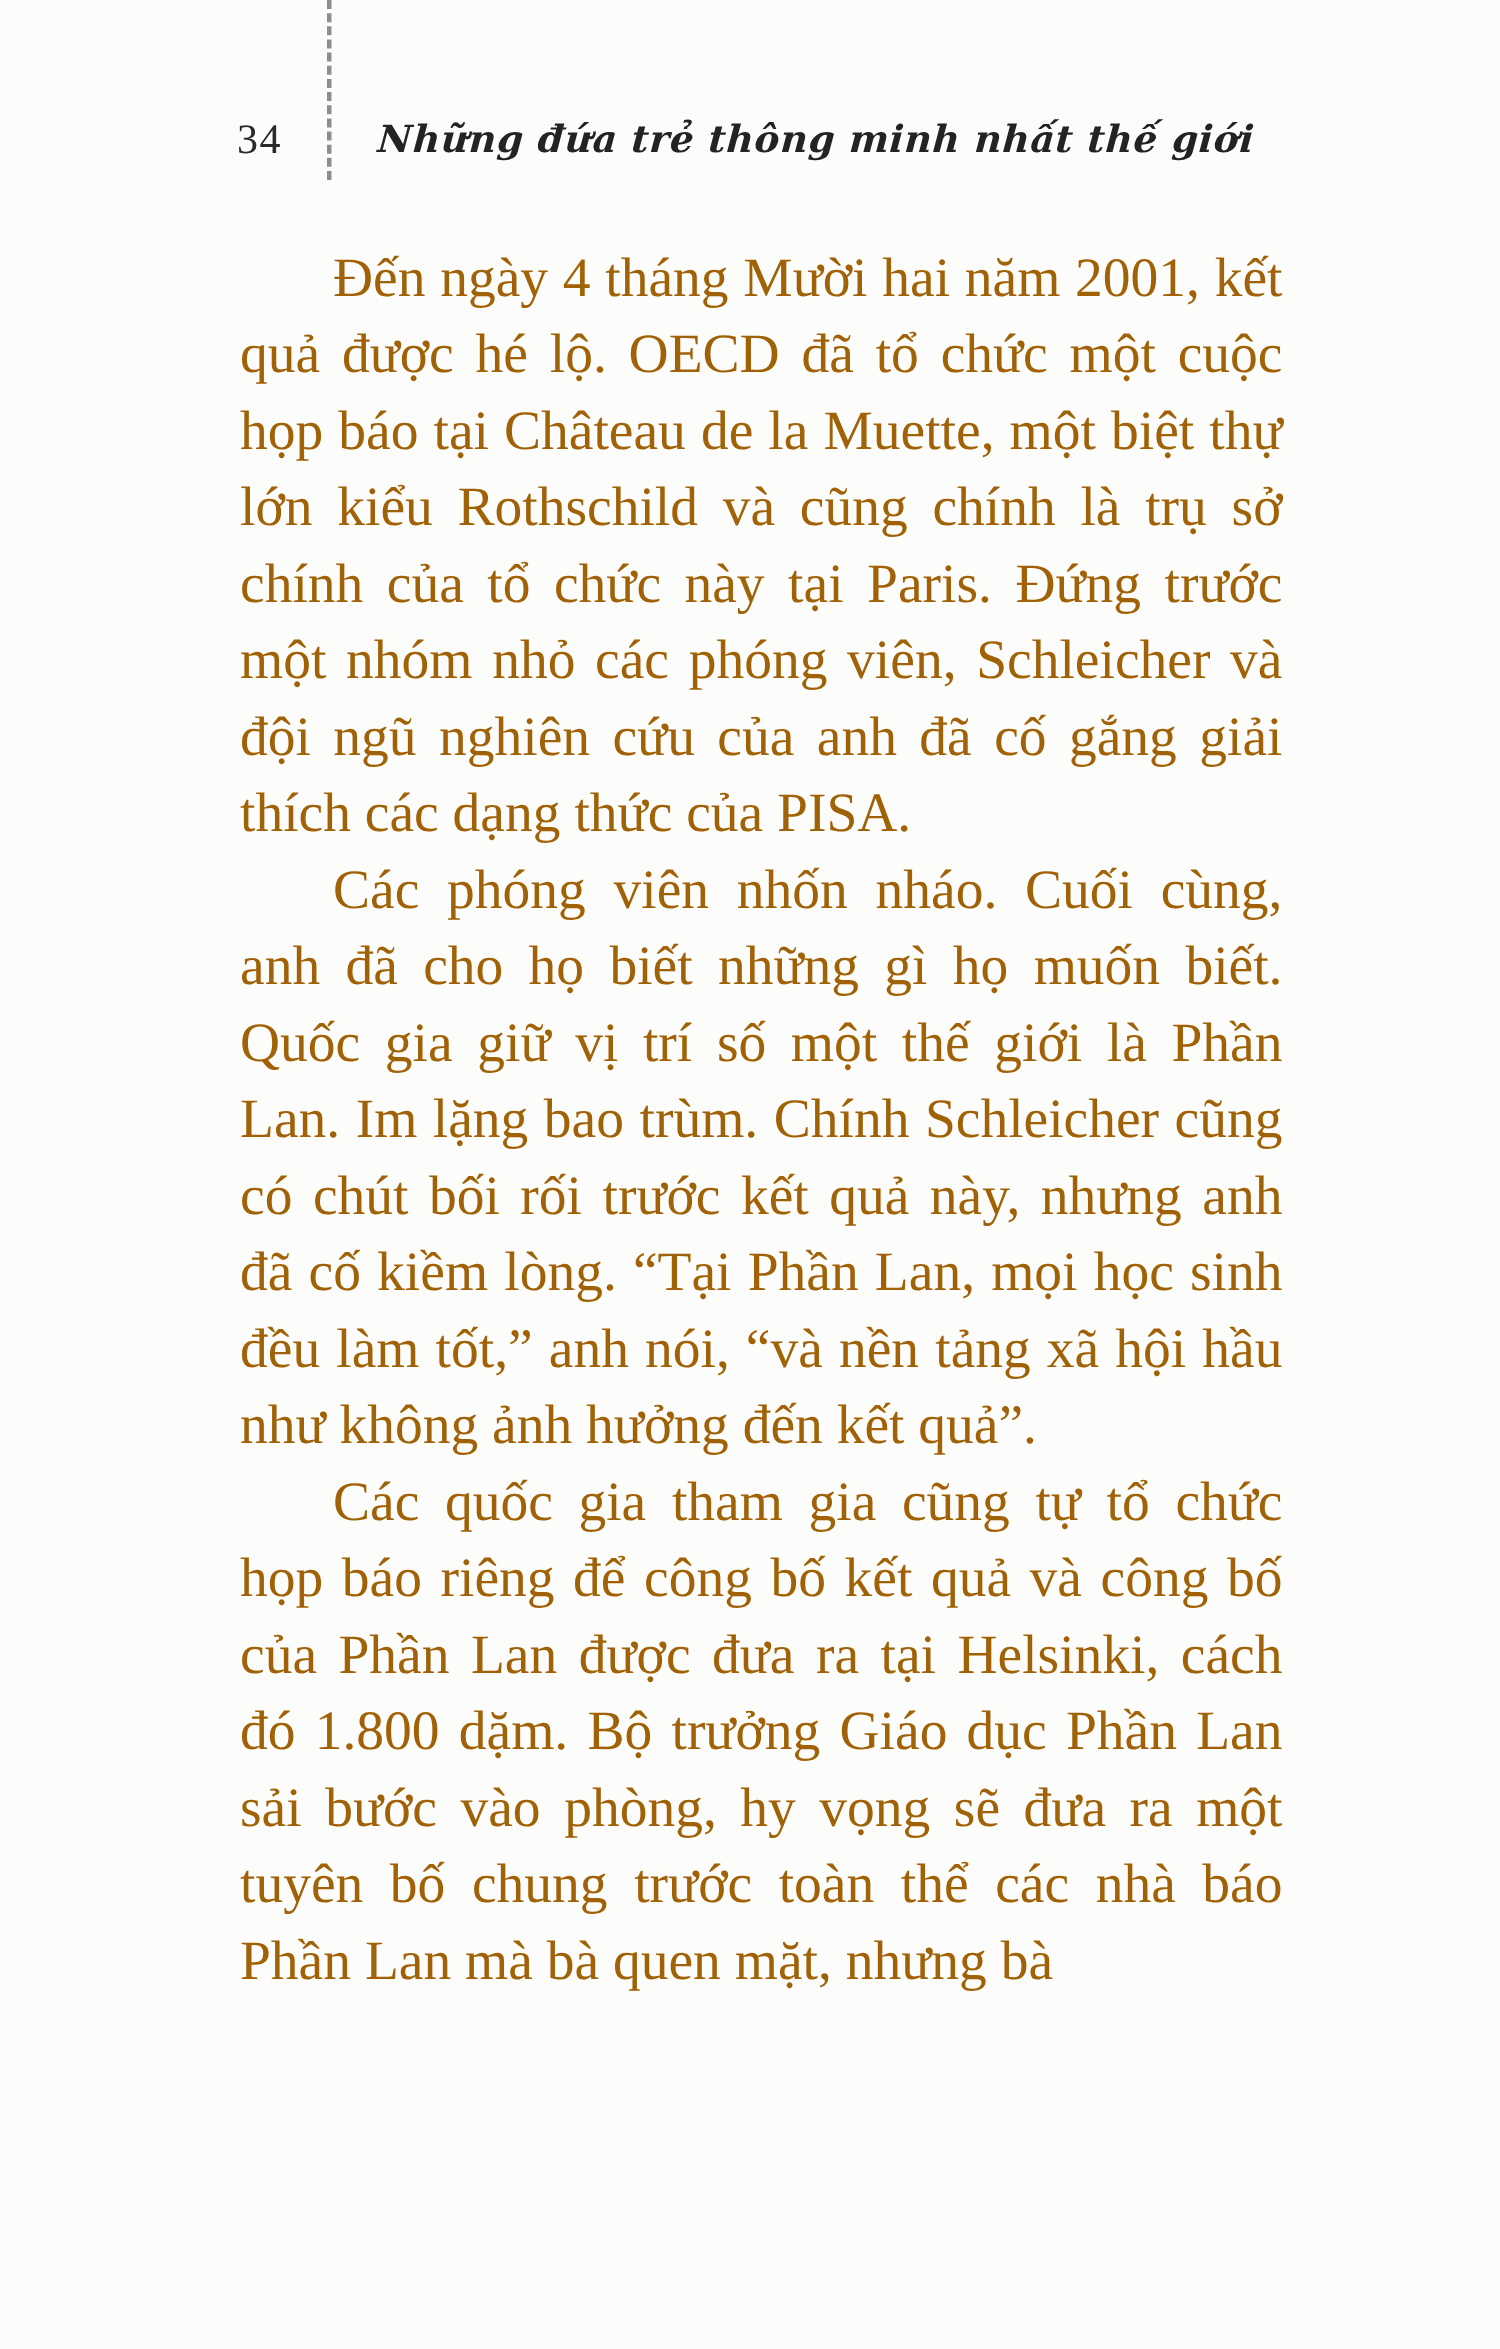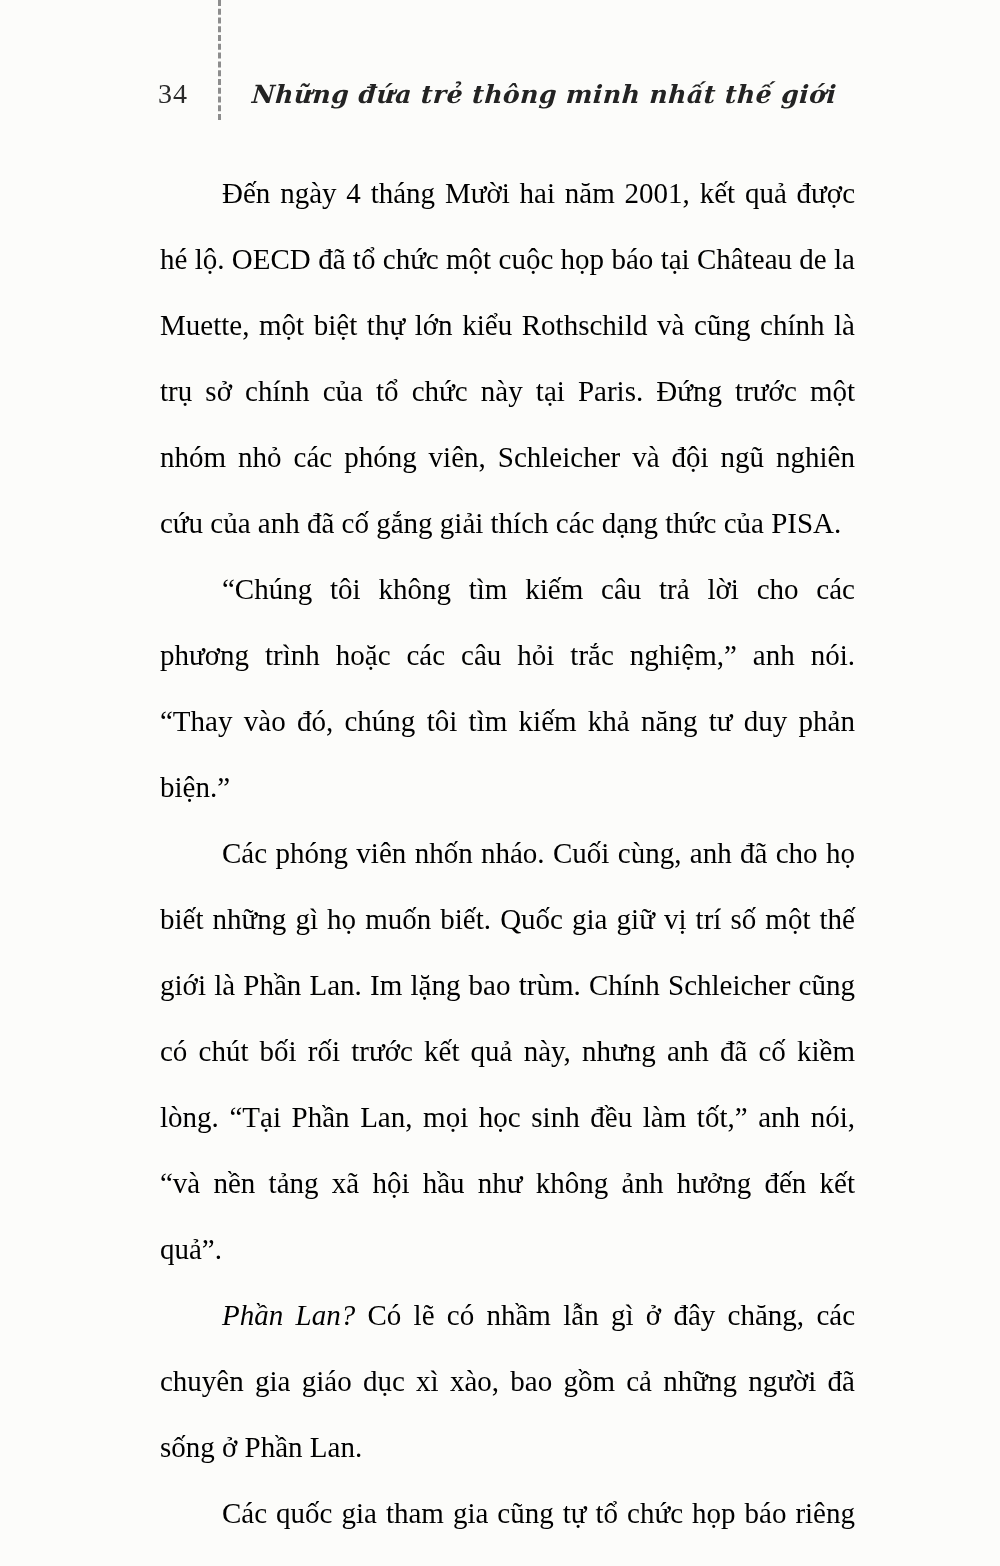--- a/index.html
+++ b/index.html
@@ -21,21 +21,21 @@
     height: 120px;
     width: 0;
     border-left: 3px dashed #8d8d8d;
   }
   .page-header {
     position: absolute;
     top: 78px;
     left: 158px;
     right: 145px;
     display: flex;
-    align-items: center;
+    align-items: flex-start;
   }
   .page-num {
     font-size: 28px;
     color: #2a2a2a;
     width: 60px;
     letter-spacing: 1px;
   }
   .running-title {
     margin-left: 34px;
     font-family: "DejaVu Serif", serif;
@@ -47,43 +47,41 @@
     transform: skewX(-4deg);
     white-space: nowrap;
   }
   .page-body {
     position: absolute;
     top: 160px;
     left: 160px;
     width: 695px;
   }
   .page-body p {
-    font-size: 29px;
-    line-height: 66px;
+    font-size: 37px;
+    line-height: 51px;
     text-align: justify;
     text-indent: 62px;
-    color: #000000;
+    color: #a16207;
   }
   .page-body p em {
     font-style: italic;
   }
 </style>
 </head>
 <body>
 
 <div class="page">
 
   <div class="header-divider"></div>
 
   <header class="page-header">
     <span class="page-num">34</span>
     <span class="running-title">Những đứa trẻ thông minh nhất thế giới</span>
   </header>
 
   <main class="page-body">
     <p>Đến ngày 4 tháng Mười hai năm 2001, kết quả được hé lộ. OECD đã tổ chức một cuộc họp báo tại Château de la Muette, một biệt thự lớn kiểu Rothschild và cũng chính là trụ sở chính của tổ chức này tại Paris. Đứng trước một nhóm nhỏ các phóng viên, Schleicher và đội ngũ nghiên cứu của anh đã cố gắng giải thích các dạng thức của PISA.</p>
-    <p>“Chúng tôi không tìm kiếm câu trả lời cho các phương trình hoặc các câu hỏi trắc nghiệm,” anh nói. “Thay vào đó, chúng tôi tìm kiếm khả năng tư duy phản biện.”</p>
     <p>Các phóng viên nhốn nháo. Cuối cùng, anh đã cho họ biết những gì họ muốn biết. Quốc gia giữ vị trí số một thế giới là Phần Lan. Im lặng bao trùm. Chính Schleicher cũng có chút bối rối trước kết quả này, nhưng anh đã cố kiềm lòng. “Tại Phần Lan, mọi học sinh đều làm tốt,” anh nói, “và nền tảng xã hội hầu như không ảnh hưởng đến kết quả”.</p>
-    <p><em>Phần Lan?</em><span> Có lẽ có nhầm lẫn gì ở đây chăng, các chuyên gia giáo dục xì xào, bao gồm cả những người đã sống ở Phần Lan.</span></p>
     <p>Các quốc gia tham gia cũng tự tổ chức họp báo riêng để công bố kết quả và công bố của Phần Lan được đưa ra tại Helsinki, cách đó 1.800 dặm. Bộ trưởng Giáo dục Phần Lan sải bước vào phòng, hy vọng sẽ đưa ra một tuyên bố chung trước toàn thể các nhà báo Phần Lan mà bà quen mặt, nhưng bà</p>
   </main>
 
 </div>
 
 </body></html>

